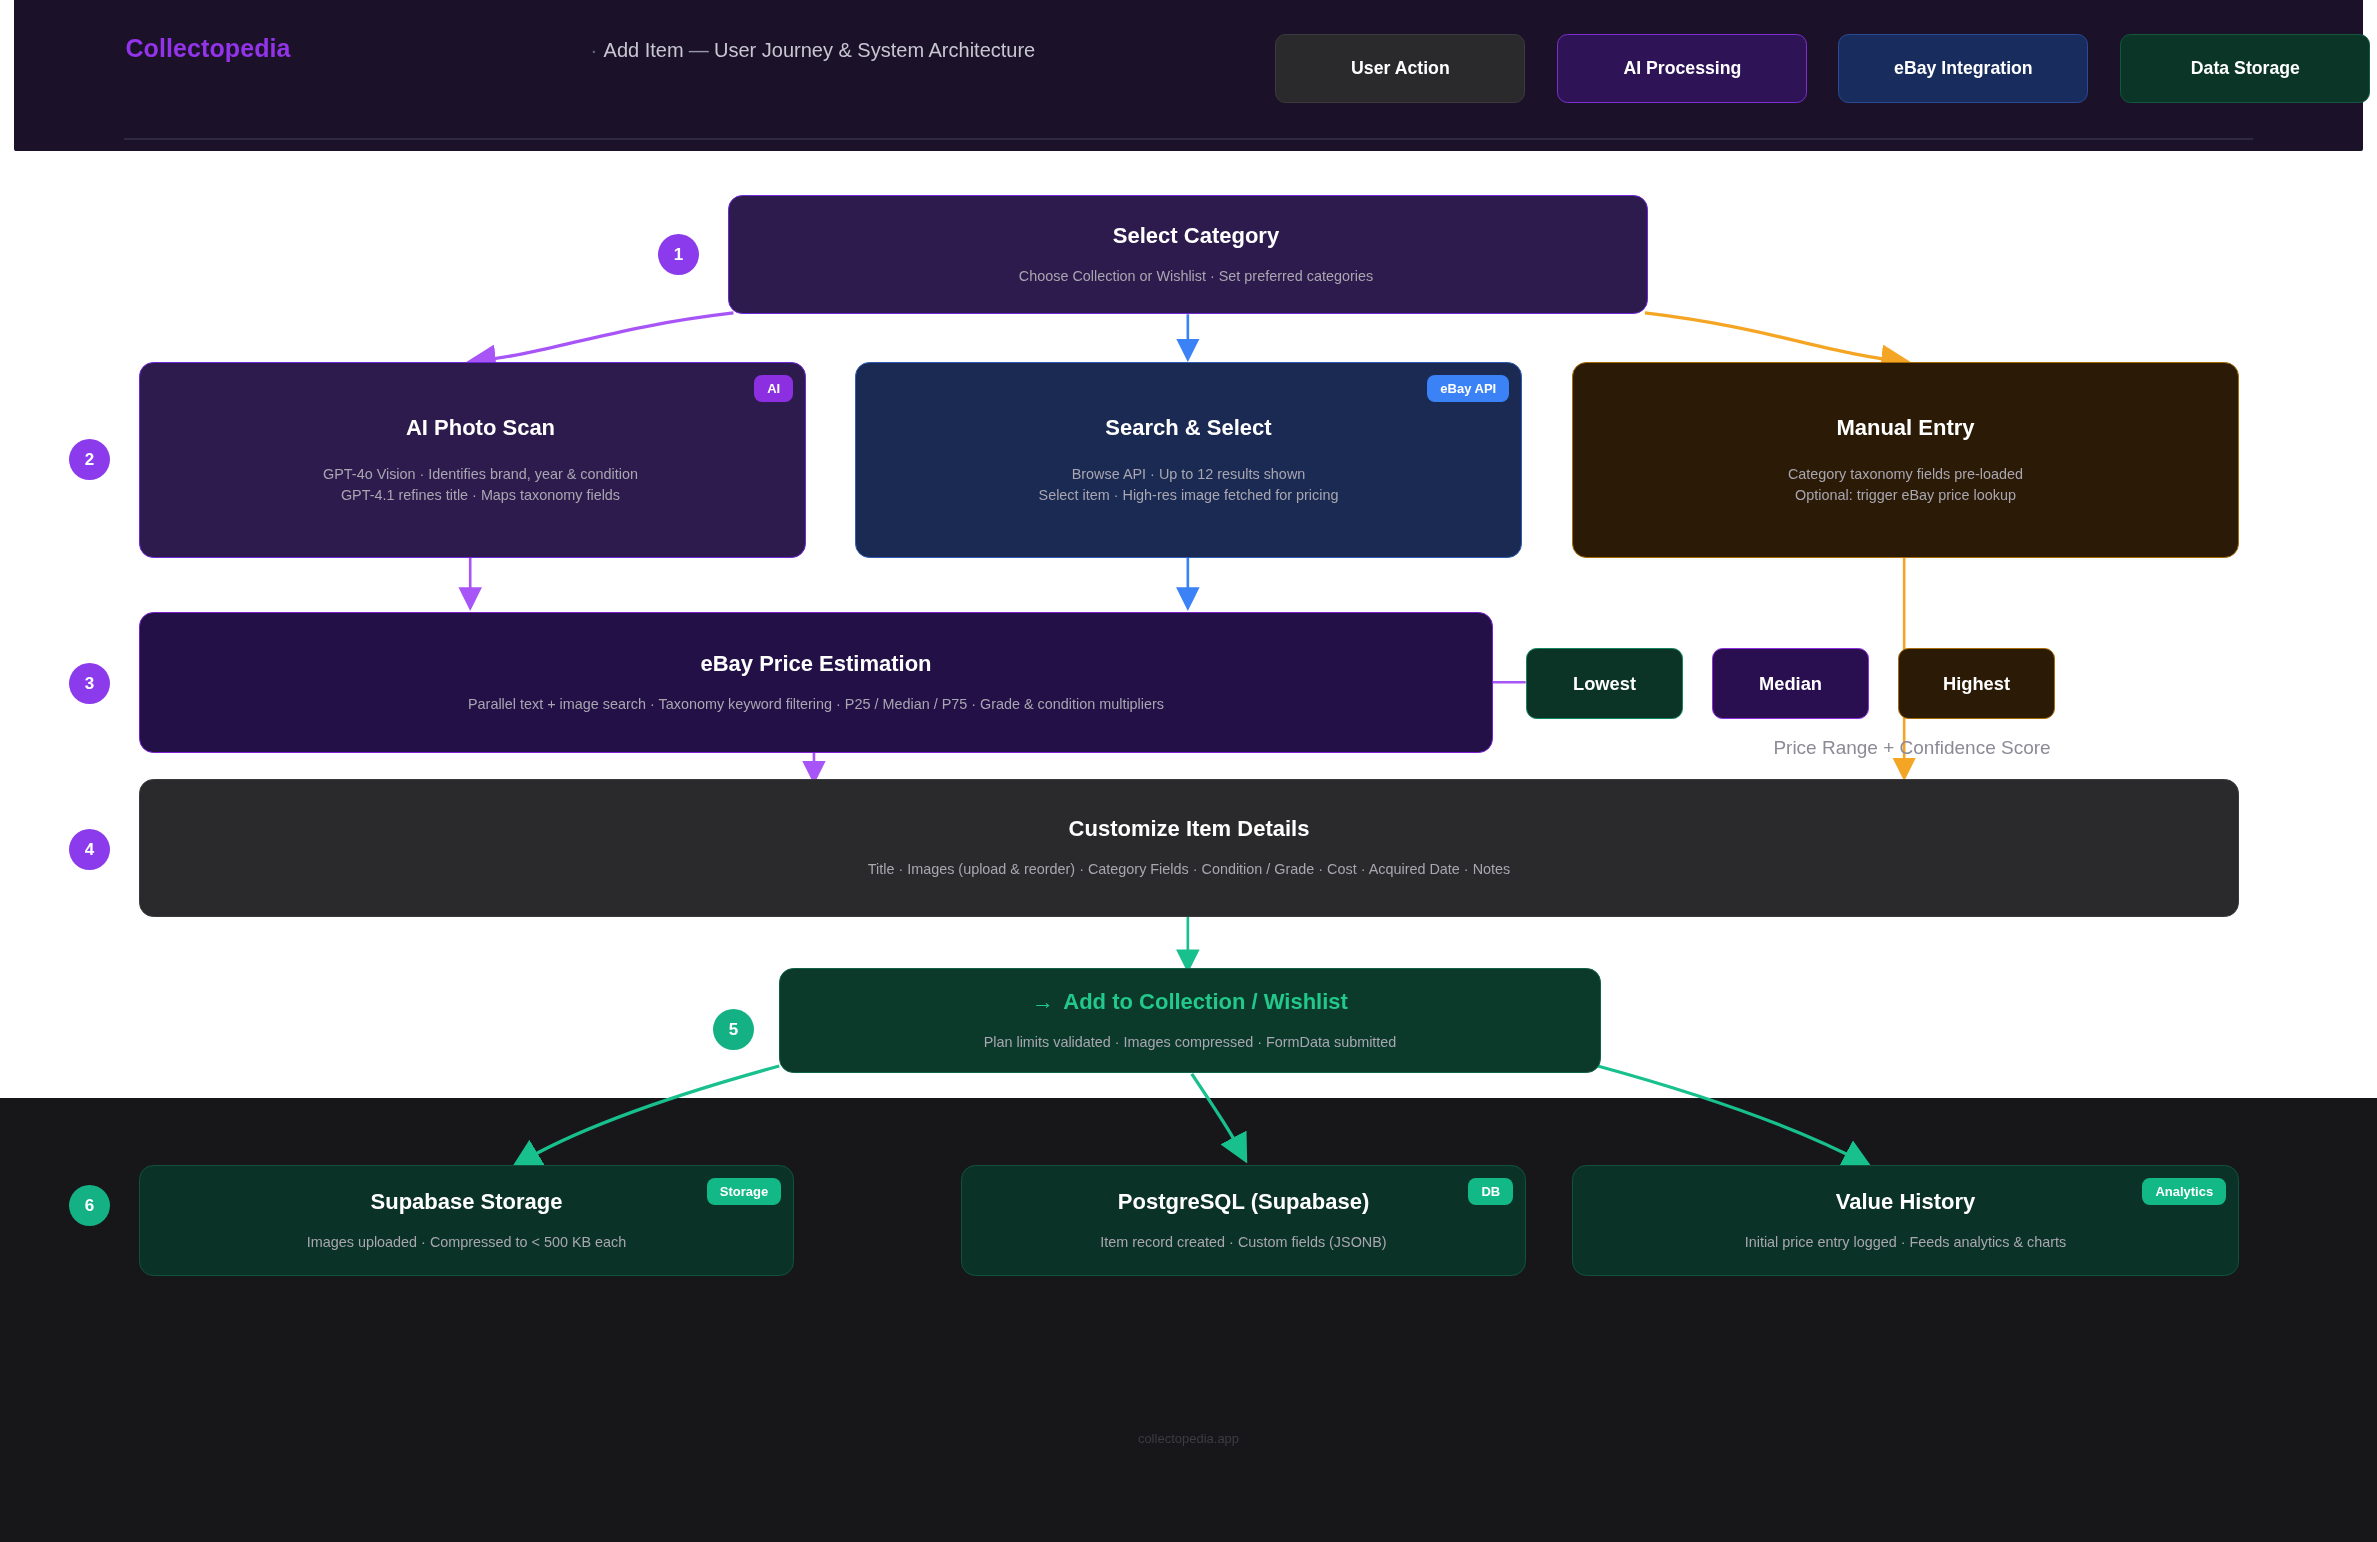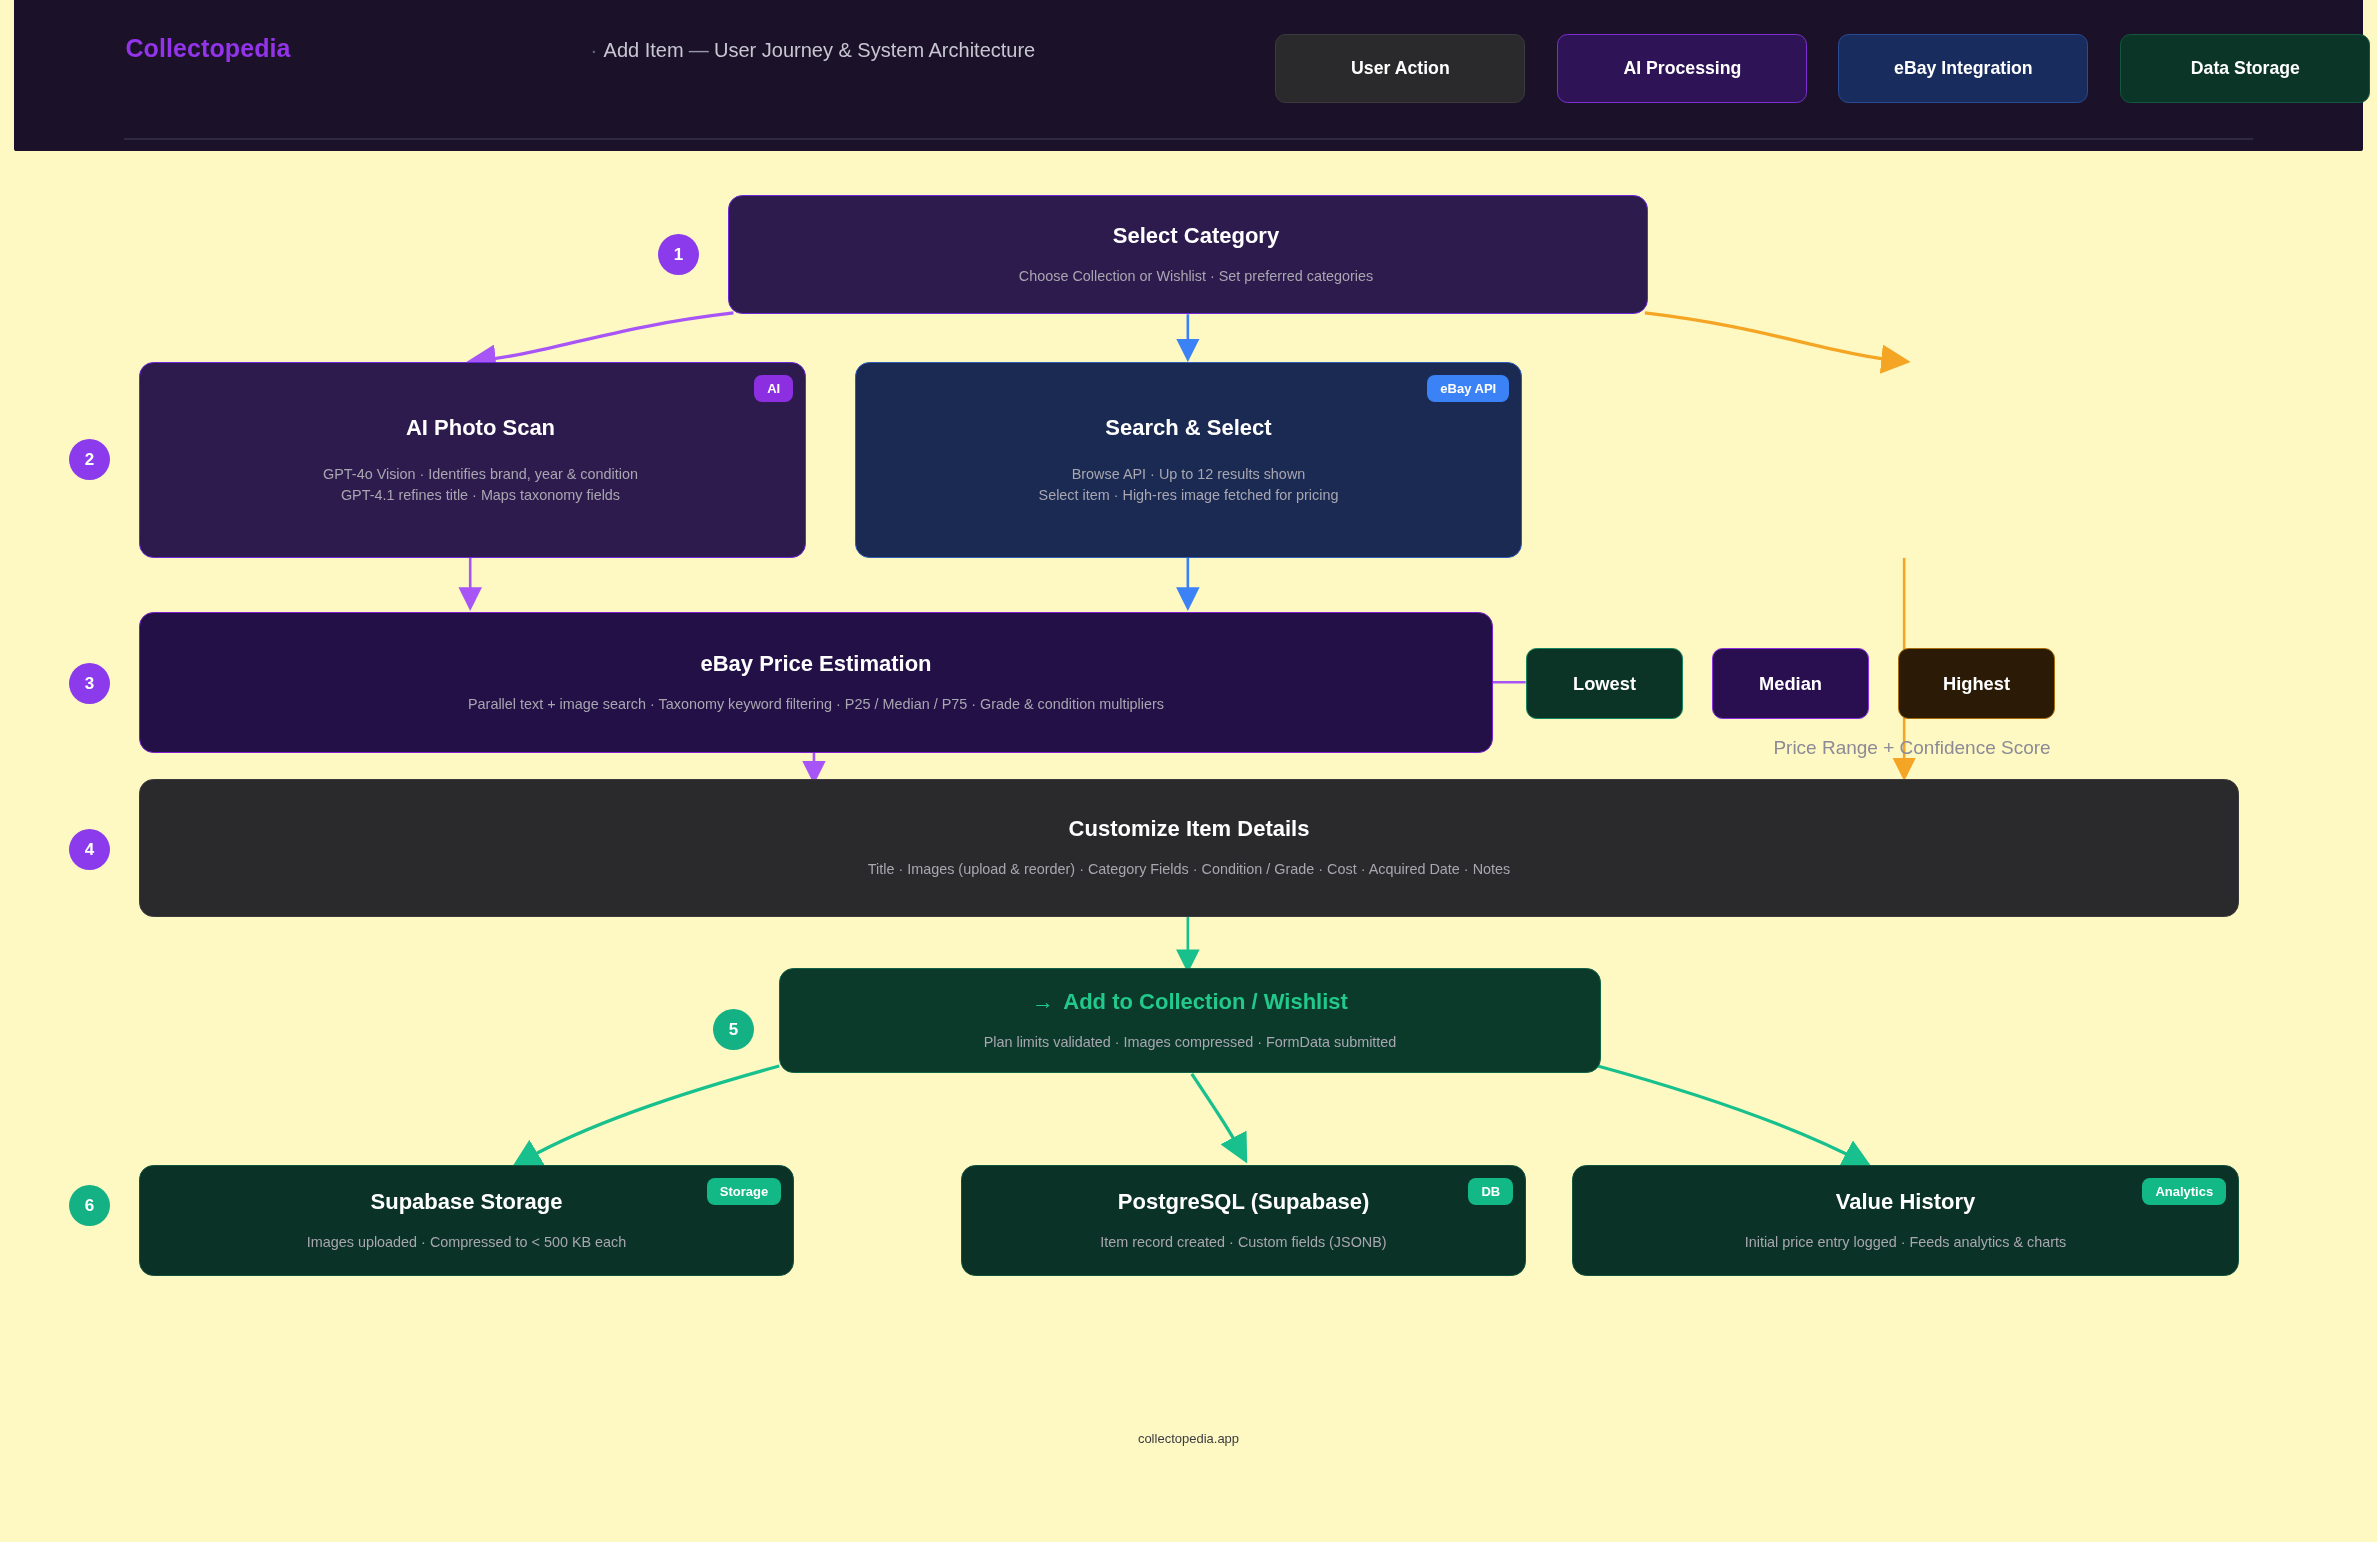--- a/index.html
+++ b/index.html
@@ -2,21 +2,21 @@
 <html style="font-size:10.5px"><head>
 <meta charset="utf-8">
 <style>
   * { box-sizing: border-box; margin: 0; padding: 0; }
   html, body {
     width: 2377px; height: 1542px;
     background: #17171a;
     font-family: "Liberation Sans", sans-serif;
     overflow: hidden;
   }
-  #root { position: relative; width: 2377px; height: 1542px; background:#fef9c3; }
+  #root { position: relative; width: 2377px; height: 1098px; background:#ffffff; }
 
   
   .header {
     position: absolute; left: 14.4px; top: 0px; width: 2349px; height: 151px;
     background: #1b1229;
     border-radius: 0 0 2.6px 2.6px;
   }
   .brand {
     position: absolute; left: 111px; top: 34px;
     font-size: 25px; font-weight: bold; color: #9333ea;
@@ -183,20 +183,27 @@
 
   <div class="node n-blue" style="left:855px; top:362px; width:667px; height:196px;">
     <div class="badge-tag tag-ebay">eBay API</div>
     <div class="title">Search &amp; Select</div>
     <div class="desc">
       <div>Browse API  ·  Up to 12 results shown</div>
       <div>Select item  ·  High-res image fetched for pricing</div>
     </div>
   </div>
 
+  <div class="node n-amber" style="left:1572px; top:362px; width:667px; height:196px;">
+    <div class="title">Manual Entry</div>
+    <div class="desc">
+      <div>Category taxonomy fields pre-loaded</div>
+      <div>Optional: trigger eBay price lookup</div>
+    </div>
+  </div>
 
   <div class="step-badge sb-purple" style="left:69px; top:663px;">3</div>
 
   <div class="node n-purple-deep" style="left:139px; top:612px; width:1354px; height:141px;">
     <div class="title">eBay Price Estimation</div>
     <div class="desc tight">Parallel text + image search  ·  Taxonomy keyword filtering  ·  P25 / Median / P75  ·  Grade &amp; condition multipliers</div>
   </div>
 
   <div class="chip chip-low" style="left:1526px; top:648px;">Lowest</div>
   <div class="chip chip-med" style="left:1712px; top:648px;">Median</div>

